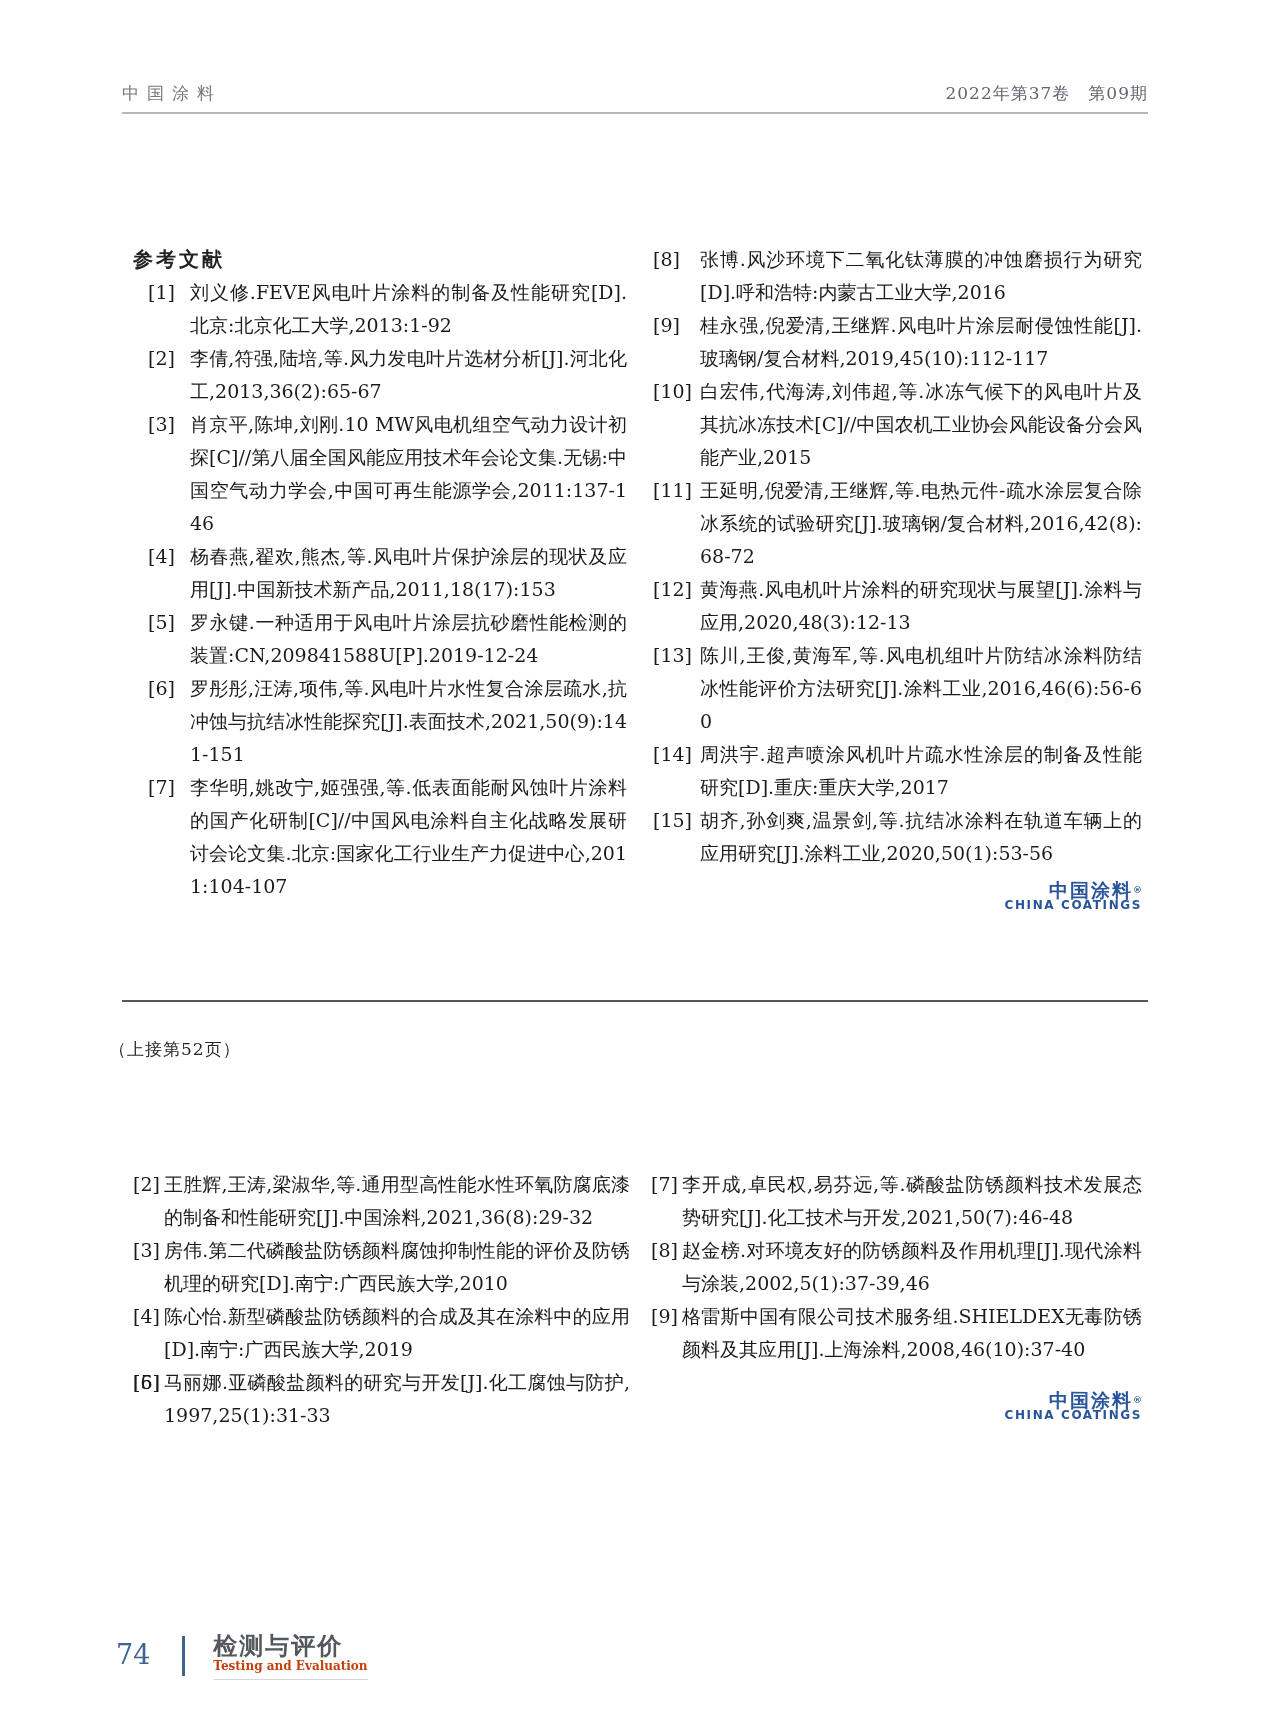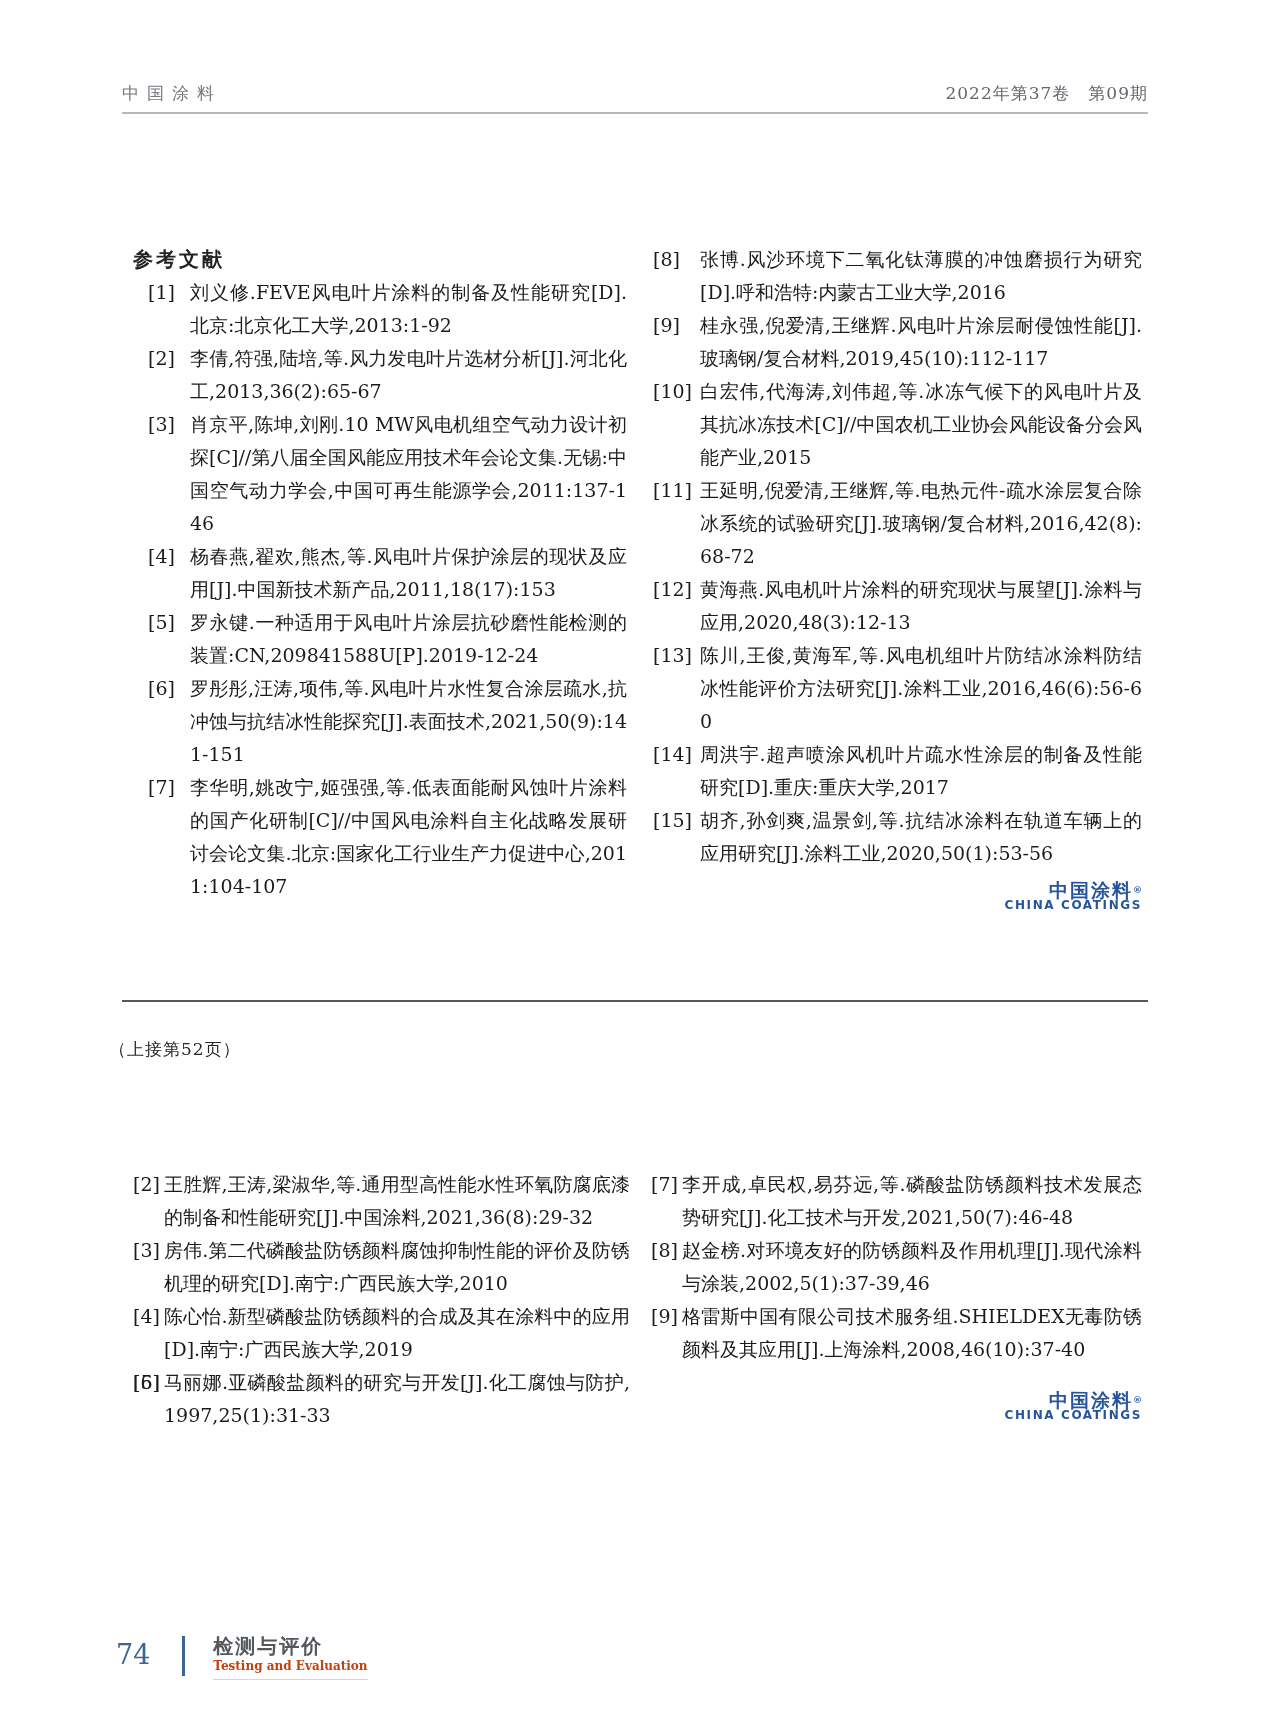--- a/index.html
+++ b/index.html
@@ -62,21 +62,21 @@
   .divider { position:absolute; top:1000px; left:122px; width:1026px; border-top:2px solid #54585c; }
   .continuation-note { position:absolute; top:1038px; left:109px; font-size:17px; color:#26272a; letter-spacing:1px; }
 
   
   .footer { position:absolute; top:1634px; left:116px; display:flex; align-items:flex-start;gap:19px; }
   .page-number { font-size:27px; color:#3c6590; line-height:42px; padding-right:13px; }
   .footer-bar { width:3px; height:40px; background:#3c6590; margin-top:2px; }
   .footer-text { margin-left:9px; padding-bottom:5px; border-bottom:1px solid #d5d8da; min-width:100px; }
   .footer-cn {
     font-family:"DejaVu Sans","Liberation Sans",sans-serif;
-    font-size:20px; font-weight:bold; color:#54585d; letter-spacing:2px; line-height:24px;
+    font-size:24px; font-weight:bold; color:#54585d; letter-spacing:2px; line-height:24px;
   }
   .footer-en { font-size:12px; font-weight:bold; color:#c2410c; line-height:15px; margin-top:1px; }
 </style>
 </head>
 <body>
 
 <div class="page">
 
   <div class="header">
     <span class="journal-name">中国涂料</span>

